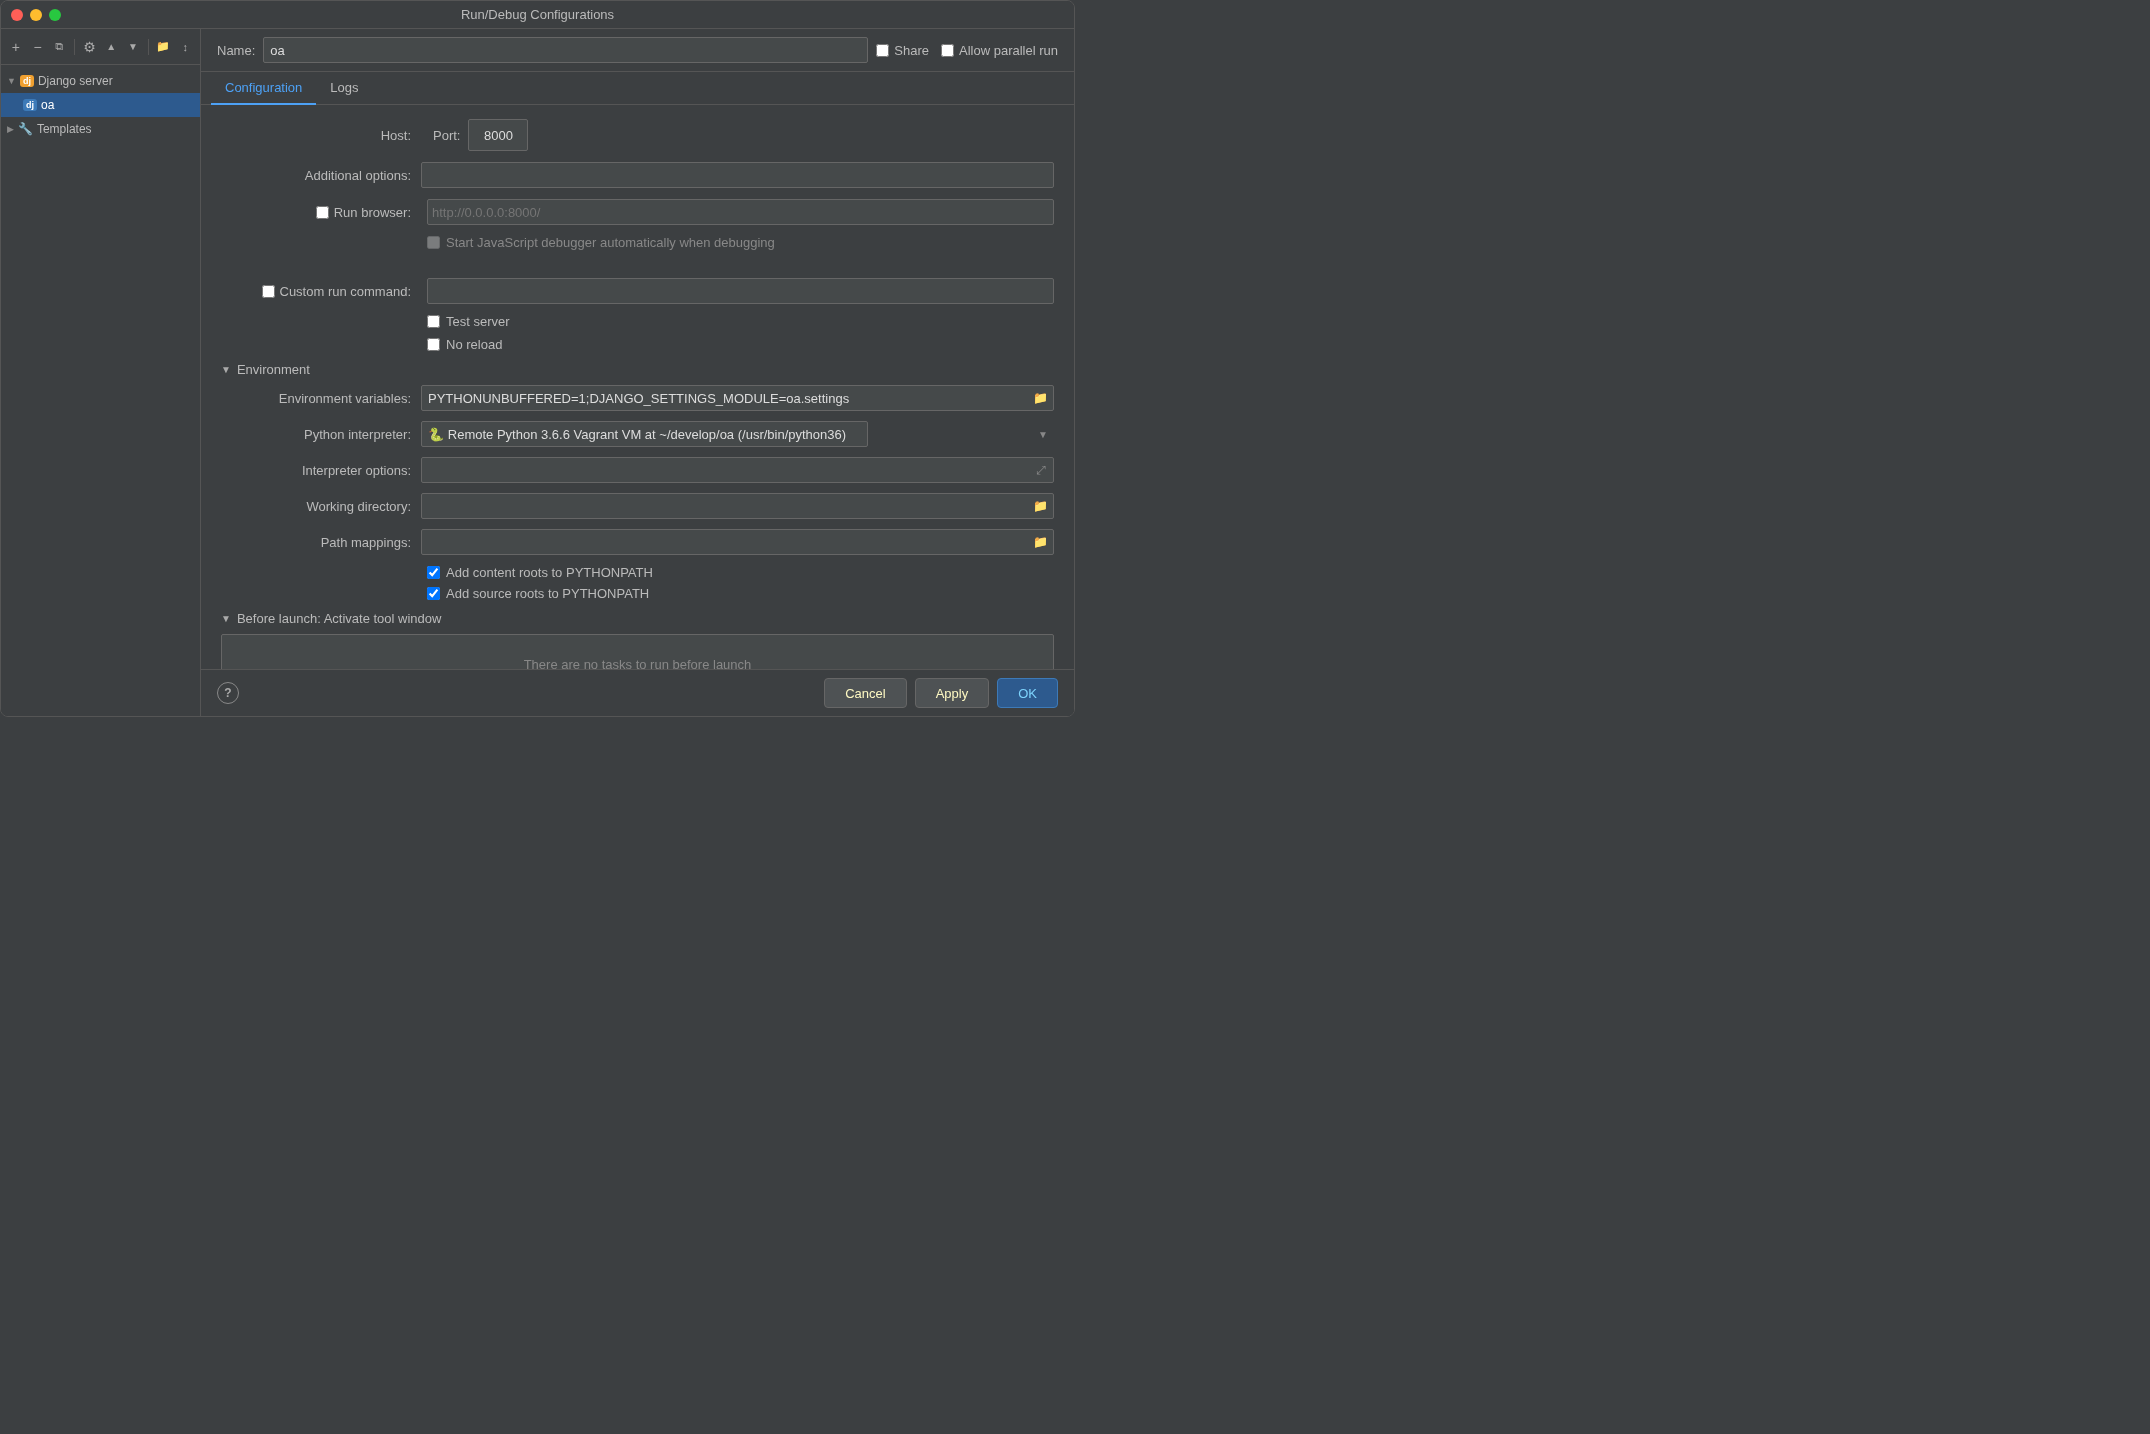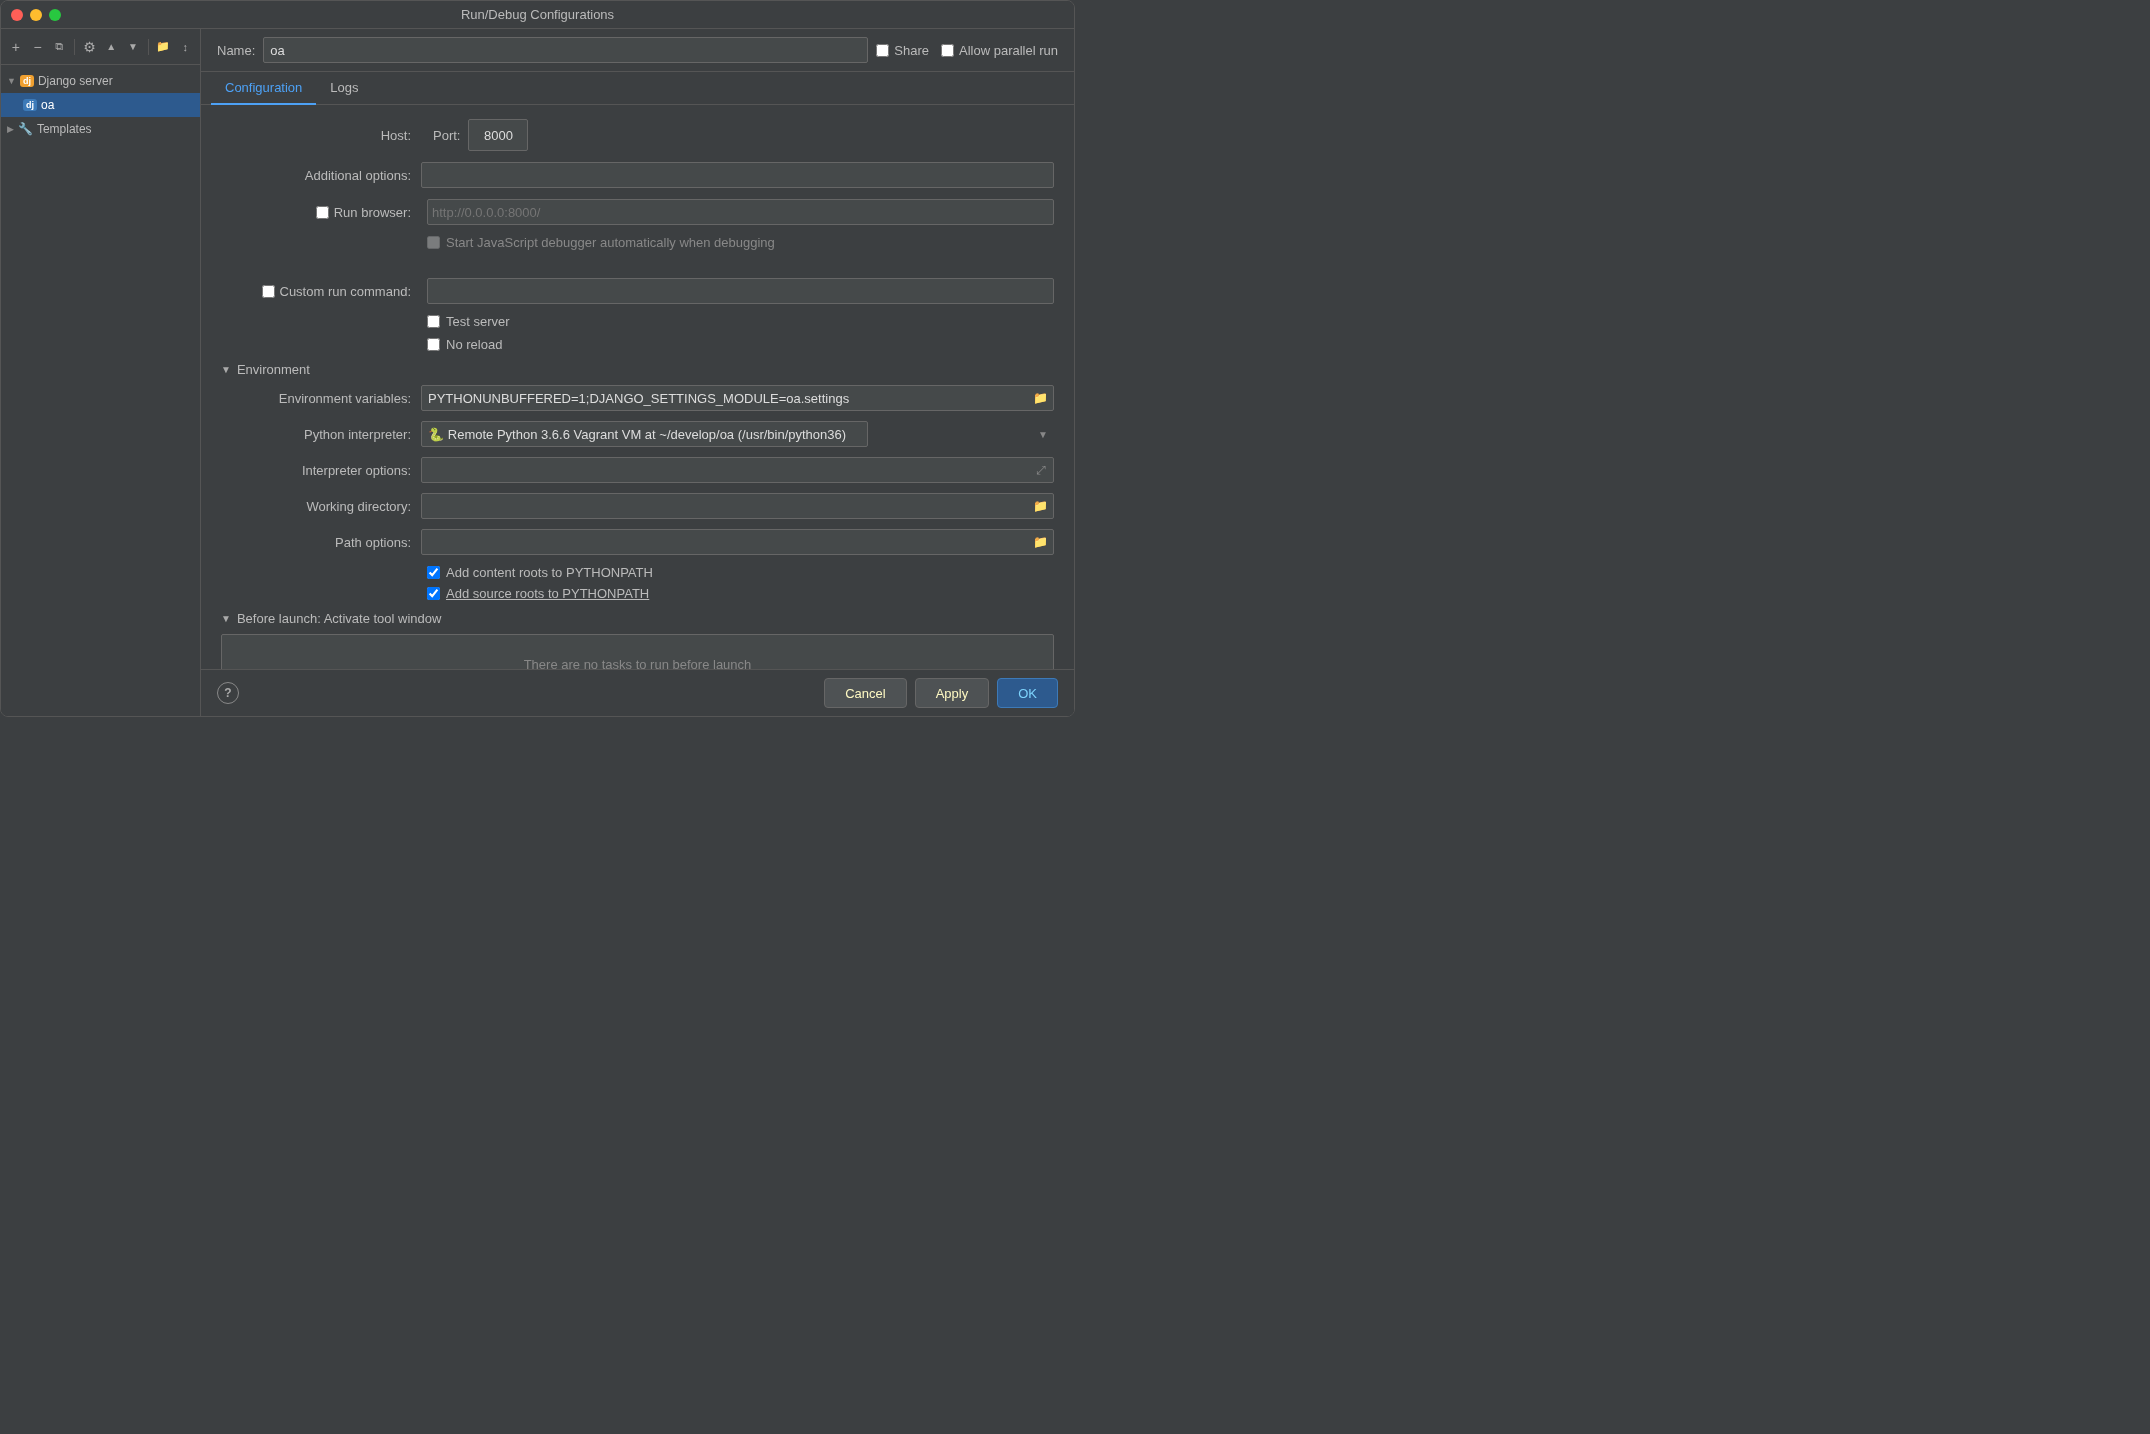--- a/index.html
+++ b/index.html
@@ -635,33 +635,33 @@
 
         <div class="working-dir-row">
           <span class="form-label">Working directory:</span>
           <div class="env-vars-input-wrap">
             <input class="env-vars-input" type="text" value="" style="flex: 1 1 0%;">
             <span class="input-browse-btn">📁</span>
           </div>
         </div>
 
         <div class="path-mappings-row">
-          <span class="form-label">Path options:</span>
+          <span class="form-label">Path mappings:</span>
           <div class="env-vars-input-wrap">
             <input class="env-vars-input" type="text" value="" style="flex: 1 1 0%;">
             <span class="input-browse-btn">📁</span>
           </div>
         </div>
 
         <div class="pythonpath-row" style="margin-left:206px;">
           <input type="checkbox" checked="" style="">
           <span class="check-label">Add content roots to PYTHONPATH</span>
         </div>
 
-        <div class="pythonpath-row" style="margin-left:206px;text-decoration:underline;">
+        <div class="pythonpath-row" style="margin-left:206px;">
           <input type="checkbox" checked="" style="">
           <span class="check-label">Add source roots to PYTHONPATH</span>
         </div>
 
         <div class="before-launch-section">
           <div class="section-header">
             <span class="section-arrow">▼</span>
             <span class="section-title">Before launch: Activate tool window</span>
           </div>
           <div class="before-launch-area">

